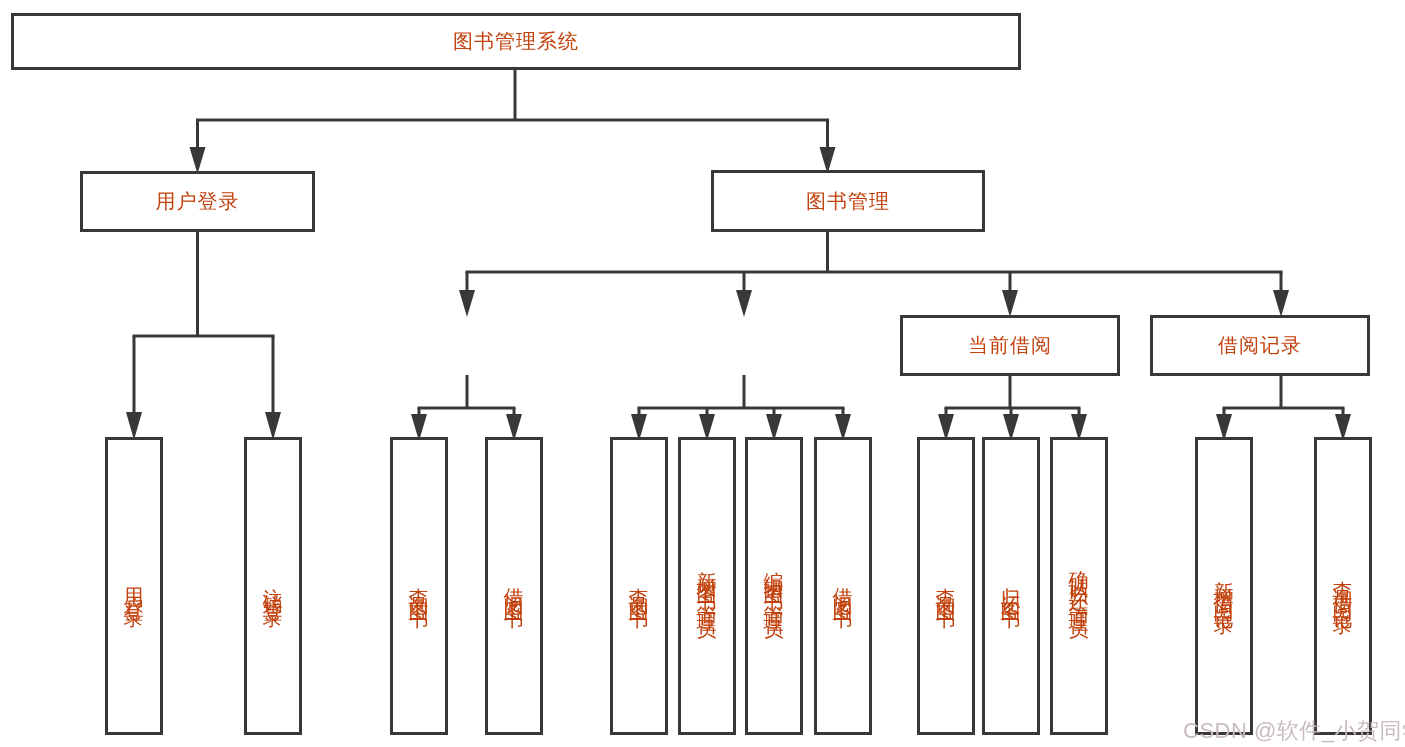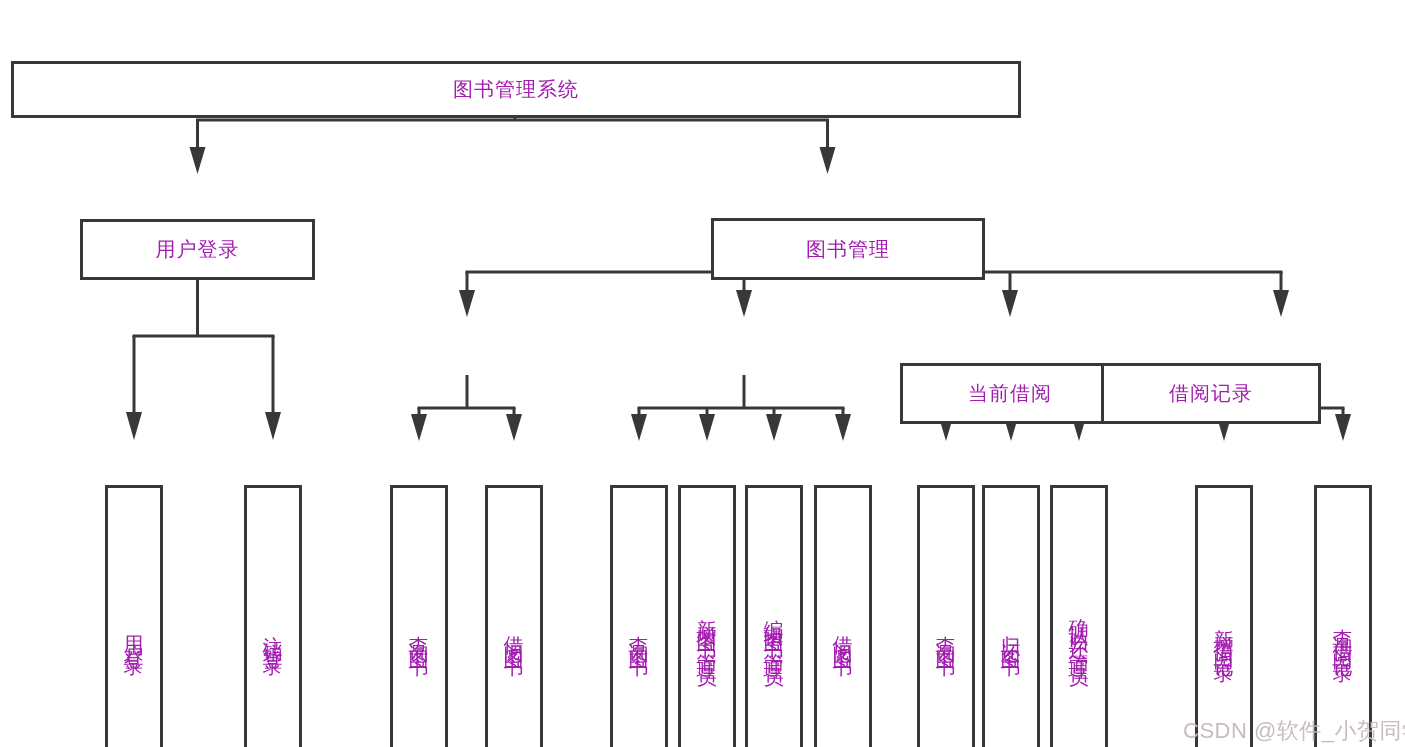--- a/index.html
+++ b/index.html
@@ -20,41 +20,40 @@
   svg.connectors line { stroke: #383838; stroke-width: 3; }
   svg.connectors polygon { fill: #383838; }
   .box {
     position: absolute;
     box-sizing: border-box;
     border: 3px solid #383838;
     background: #ffffff;
     display: flex;
     align-items: center;
     justify-content: center;
-    color: #a21caf;
+    color: #c2410c;
     z-index: 2;
-    margin-top: 48px;
   }
   .hbox { font-size: 20px; letter-spacing: 1px; }
   .vbox .vtext {
     writing-mode: vertical-rl;
     text-orientation: mixed;
     font-size: 20px;
     letter-spacing: 7px;
     line-height: 1.2;
   }
   
   .n-root  { left: 11px;  top: 13px;  width: 1010px; height: 57px; }
   .n-login { left: 80px;  top: 171px; width: 235px;  height: 61px; }
   .n-mgmt  { left: 711px; top: 170px; width: 274px;  height: 62px; }
   .n-l3    { top: 315px;  height: 61px; width: 220px; }
   .n-rec   { left: 357px; }
   .n-bor   { left: 634px; }
   .n-cur   { left: 900px; }
-  .n-log   { left: 1101px; }
+  .n-log   { left: 1150px; }
   .leaf    { top: 437px;  height: 298px; width: 58px; }
   .lf-1  { left: 105px; }
   .lf-2  { left: 244px; }
   .lf-3  { left: 390px; }
   .lf-4  { left: 485px; }
   .lf-5  { left: 610px; }
   .lf-6  { left: 678px; }
   .lf-7  { left: 745px; }
   .lf-8  { left: 814px; }
   .lf-9  { left: 917px; }

